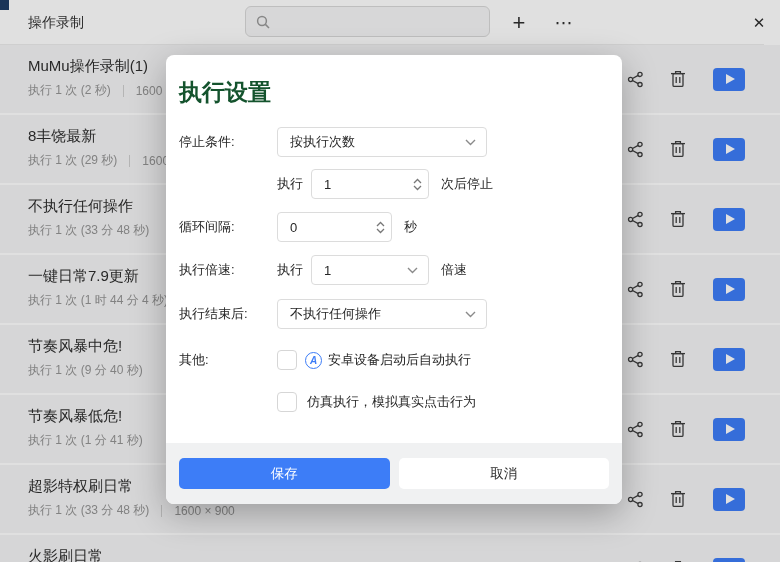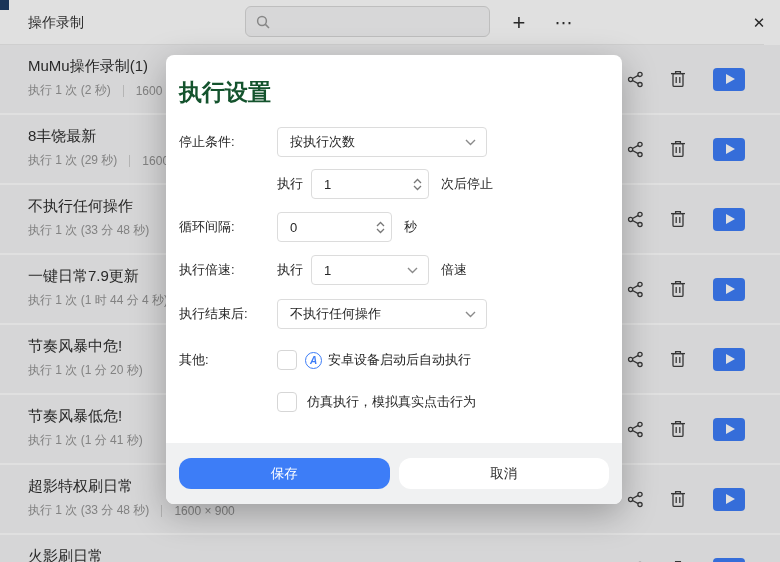--- a/index.html
+++ b/index.html
@@ -53,21 +53,21 @@
   .num-118 { width:118px; }
   .num-115 { width:115px; }
   .spinner { display:flex; flex-direction:column; justify-content:center; gap:1px; cursor:pointer; }
   .mb12{margin-bottom:12px;} .mb13{margin-bottom:13px;} .mb14{margin-bottom:14px;} .mb20{margin-bottom:20px;}
   .check-row { display:flex; align-items:center; min-height:22px; }
   .checkbox { width:20px; height:20px; border:1px solid #d6d6d6; border-radius:4px; background:#fff; flex:0 0 20px; cursor:pointer; }
   .android-ic { width:17px; height:17px; border:1.5px solid #3d7df7; border-radius:50%; color:#3d7df7; font-size:10px; font-weight:700; display:flex; align-items:center; justify-content:center; margin:0 6px 0 8px; font-style:italic; }
   .check-label { font-size:13px; color:#262626; }
   .check-label.pad { margin-left:10px; }
   .modal-footer { position:absolute; left:0; bottom:0; width:456px; height:61px; background:#f0f1f2; border-radius:0 0 8px 8px; display:flex; align-items:center; padding:0 13px; gap:9px; }
-  .btn { flex:1; height:31px; border-radius:12px; font-size:13.5px; display:flex; align-items:center; justify-content:center; cursor:pointer; }
+  .btn { flex:1; height:31px; border-radius:5px; font-size:13.5px; display:flex; align-items:center; justify-content:center; cursor:pointer; }
   .btn-primary { background:#3d7df7; color:#fff; }
   .btn-plain { background:#fff; color:#2e2e2e; }
 </style>
 </head>
 <body>
 
 <div class="screen">
 
   <div class="topbar">
     <div class="app-title">操作录制</div>
@@ -201,21 +201,21 @@
         </svg>
       </div>
       <div class="play-btn">
         <div class="play-tri"></div>
       </div>
     </div>
   </div>
       <div class="row">
     <div class="row-title">节奏风暴中危!</div>
     <div class="row-sub">
-      <span class="dur">执行 1 次 (1 分 20 秒)</span>
+      <span class="dur">执行 1 次 (9 分 40 秒)</span>
 
     </div>
     <div class="row-actions">
       <div class="icon-btn share-btn">
         <svg width="17" height="17" viewBox="0 0 17 17" fill="none" stroke="#3f3f3f" stroke-width="1.3">
           <circle cx="13" cy="3.4" r="2.1"></circle>
               <circle cx="3.6" cy="8.5" r="2.1"></circle>
               <circle cx="13" cy="13.6" r="2.1"></circle>
           <line x1="5.5" y1="7.5" x2="11.2" y2="4.4"></line>
               <line x1="5.5" y1="9.5" x2="11.2" y2="12.6"></line>

